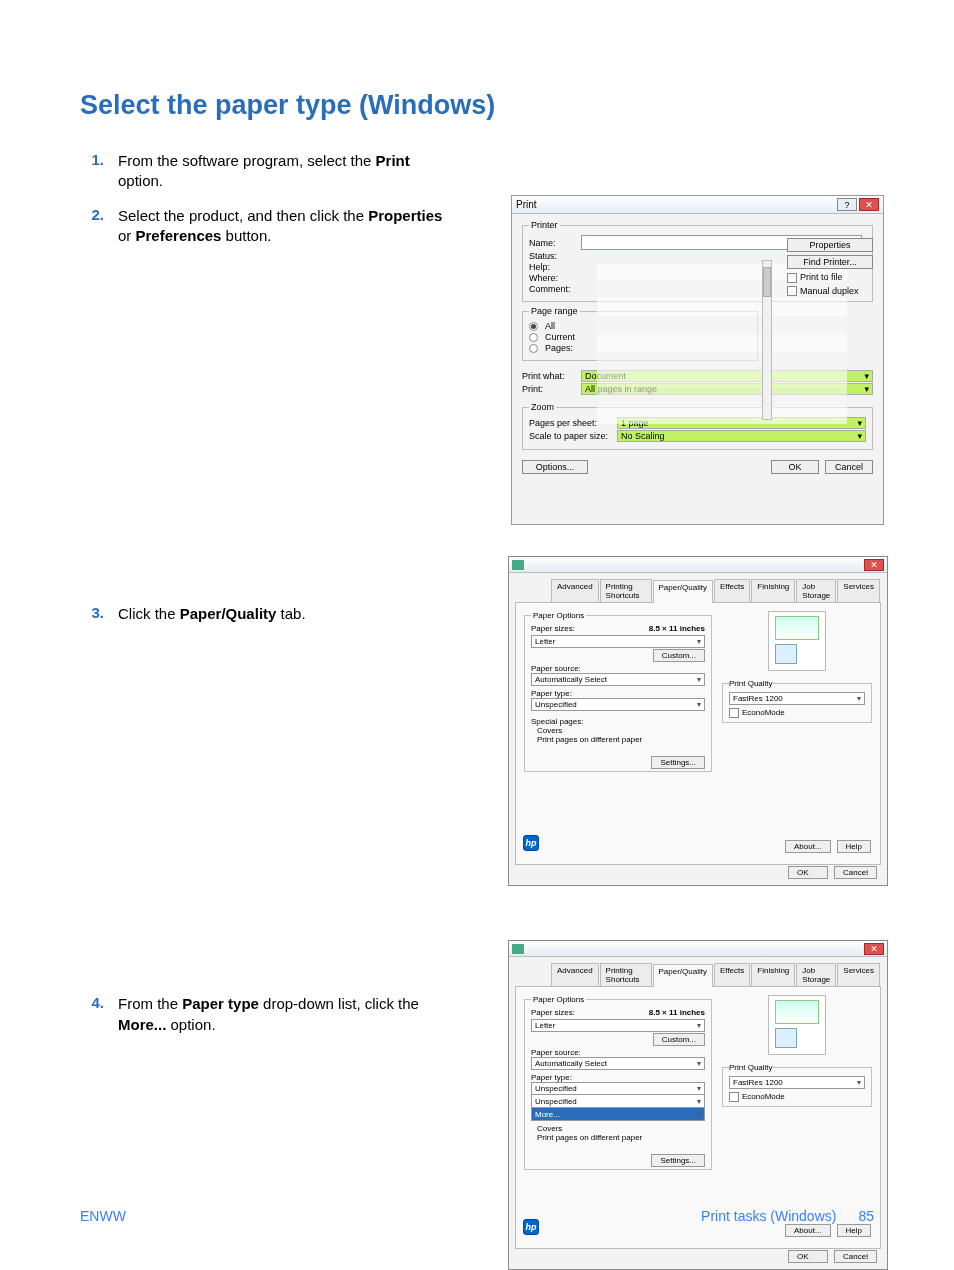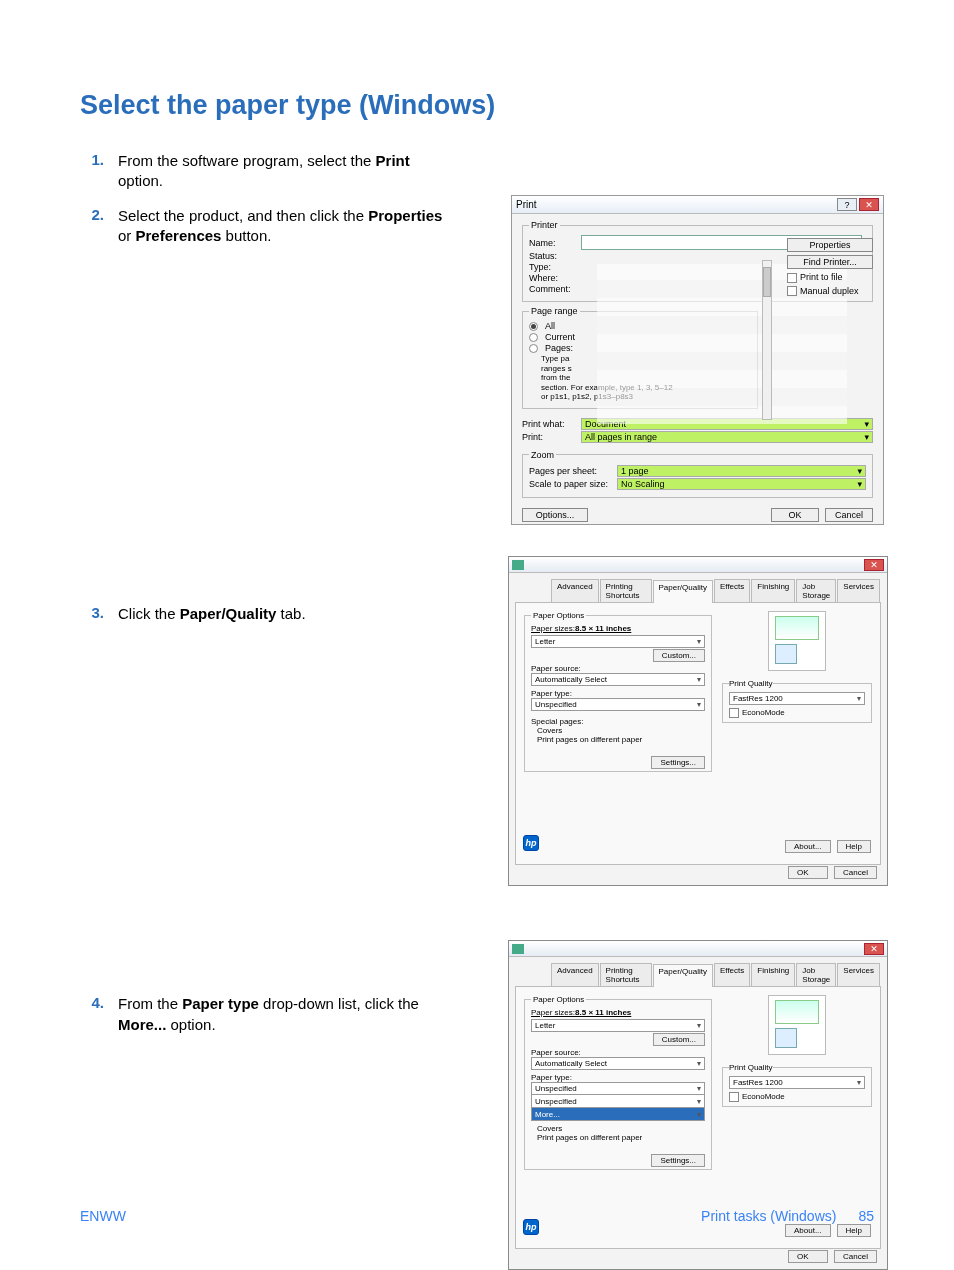--- a/index.html
+++ b/index.html
@@ -89,21 +89,21 @@
   .dlg-prop .titlebar { height:16px; background:linear-gradient(#fff,#e4ebf4); display:flex; justify-content:space-between; align-items:center; padding:0 3px; border-bottom:1px solid #bbb;}
   .dlg-prop .titlebar .x { width:20px;height:12px;background:#d9534f;color:#fff;display:flex;align-items:center;justify-content:center;border:1px solid #a23;font-size:9px;}
   .tabs { display:flex; border-bottom:1px solid #bbb; margin:6px 6px 0 6px; font-size:8px;padding-left:36px;}
   .tab { border:1px solid #bbb; border-bottom:none; padding:2px 5px; background:#ececec; margin-right:1px;}
   .tab.active { background:#f9f9f9; position:relative; top:1px;}
   .tab-body { border:1px solid #bbb; border-top:none; margin:0 6px 6px 6px; height:262px; background:#f9f9f9; padding:8px; display:flex; gap:10px;}
   .col-left { flex:1; }
   .col-right { width:150px; }
   fieldset.po { border:1px solid #c0c0c0; padding:4px 6px; font-size:8px;}
   fieldset.po legend{font-size:8px;padding:0 2px;}
-  .sizesrow{display:flex;font-size:8px;margin-bottom:2px;text-decoration:underline;}
+  .sizesrow{display:flex;justify-content:space-between;font-size:8px;margin-bottom:2px;}
   .dd { border:1px solid #999; background:#fff; height:13px; width:100%; display:flex;align-items:center;padding:0 3px;justify-content:space-between;margin-bottom:3px;}
   .dd::after{content:"▾";font-size:8px;color:#555;}
   .btn-tiny { border:1px solid #999;background:#efefef;font-size:8px;padding:1px 8px;}
   .preview { width:58px;height:60px;border:1px solid #bbb;background:#fff;margin:0 auto 8px auto; position:relative;}
   .preview::before{content:"";position:absolute;left:6px;top:4px;right:6px;bottom:30px;border:1px solid #8c8;background:linear-gradient(#cfe,#fff);}
   .preview::after{content:"";position:absolute;left:6px;bottom:6px;width:20px;height:18px;border:1px solid #7aa;background:#def;}
   fieldset.pq { border:1px solid #c0c0c0; padding:4px 6px; font-size:8px; margin-top:4px;}
   .dlg-footer { position:absolute; bottom:6px; right:10px; display:flex; gap:6px;}
   .dlg-footer2 { position:absolute; bottom:32px; right:16px; display:flex; gap:6px;}
   .hp-logo { position:absolute; bottom:34px; left:14px; width:16px;height:16px;border:1px solid #04a;border-radius:3px;background:#06c;display:flex;align-items:center;justify-content:center;color:#fff;font-style:italic;font-size:9px;font-weight:bold;}
@@ -155,21 +155,21 @@
     <fieldset class="group" style="position:relative;">
       <legend>Printer</legend>
       <div class="row">
           <span class="lbl">Name:</span>
         <div class="printer-select" style="width:186px"></div>
       </div>
       <div class="row">
           <span class="lbl">Status:</span>
         </div>
       <div class="row">
-          <span class="lbl">Type:</span>
+          <span class="lbl">Help:</span>
         </div>
       <div class="row">
           <span class="lbl">Where:</span>
         </div>
       <div class="row">
           <span class="lbl">Comment:</span>
         </div>
       <div class="printer-icons"></div>
       <div class="sb">
           <div class="thumb"></div>
@@ -189,27 +189,20 @@
           <span>All</span>
         </div>
       <div class="row">
           <span class="radio"></span>
           <span>Current</span>
         </div>
       <div class="row">
           <span class="radio"></span>
           <span>Pages:</span>
         </div>
-      <div style="font-size:8px;margin-left:12px;line-height:1.2">
-        <span>Type pa</span><br>
-        <span>ranges s</span><br>
-        <span>from the</span><br>
-        <span>section. For example, type 1, 3, 5–12</span><br>
-        <span>or p1s1, p1s2, p1s3–p8s3</span>
-      </div>
     </fieldset>
 
     <div style="display:flex;gap:6px;margin-top:4px;flex-direction:column;">
       <div style="flex:1">
         <div class="row">
             <span class="lbl" style="width:55px">Print what:</span>
           <div class="whitebox" style="flex:1;padding:0 3px;display:flex;align-items:center;justify-content:space-between">
               <span>Document</span>
               <span>▾</span>
             </div>

